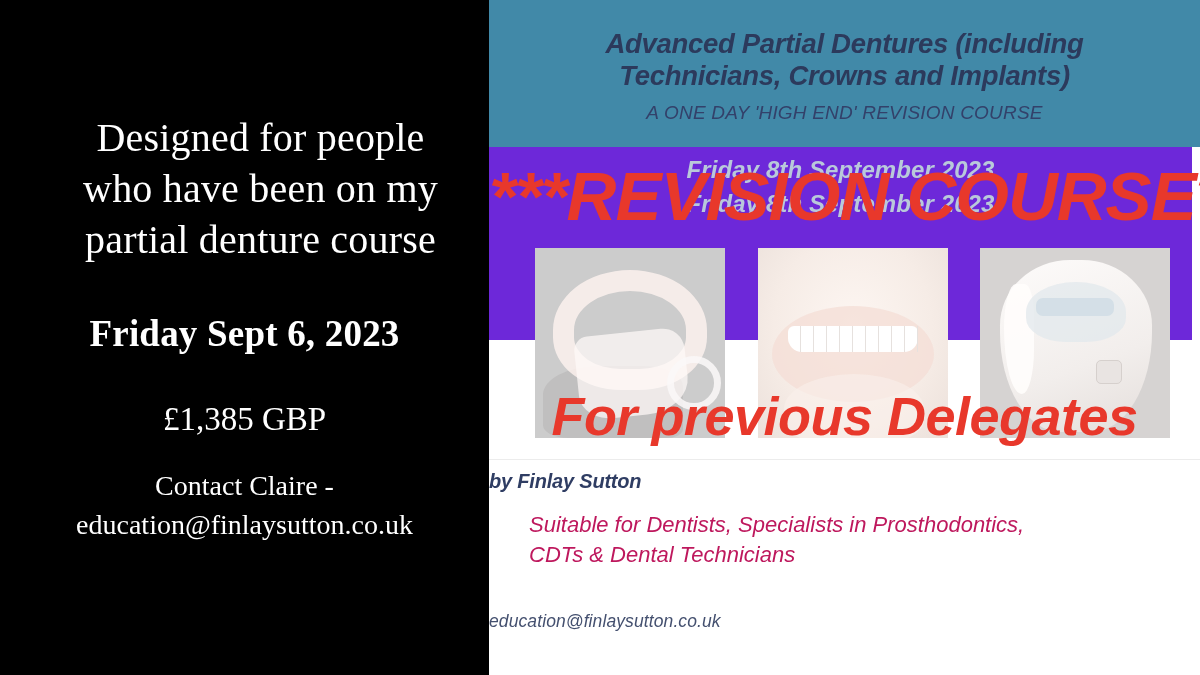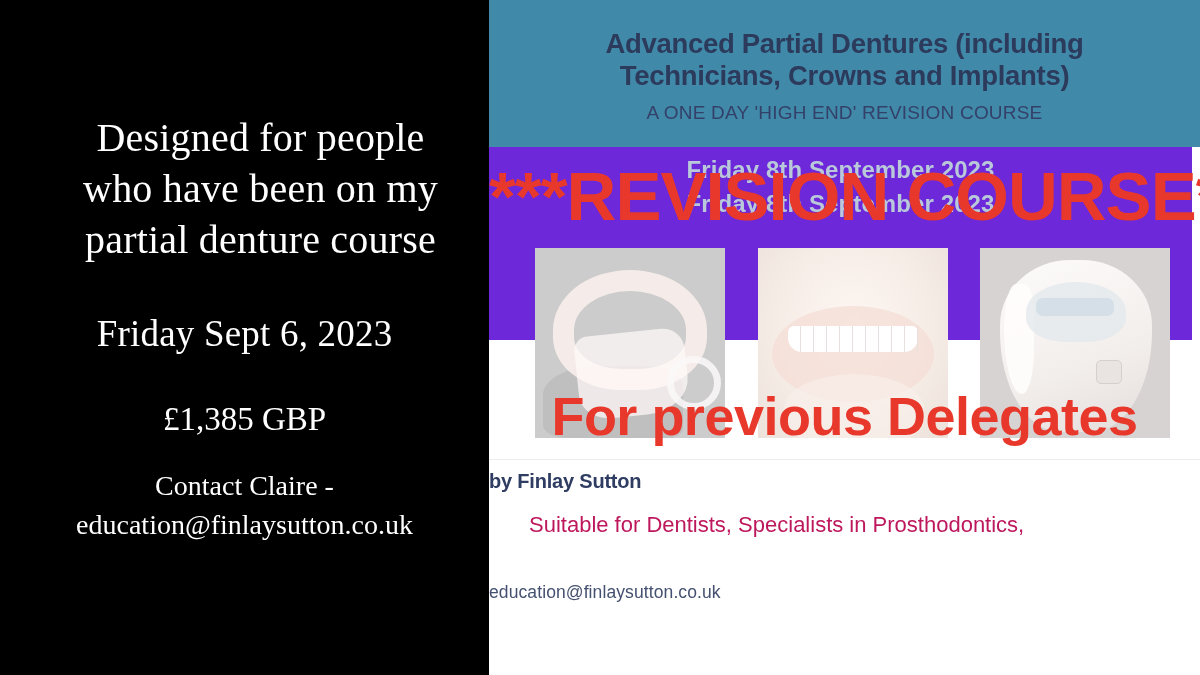--- a/index.html
+++ b/index.html
@@ -38,21 +38,21 @@
     font-size: 40px;
     line-height: 1.28;
     letter-spacing: 0.2px;
     padding: 0 36px;
     font-weight: 400;
     margin-left: 32px;
   }
   .date-line {
     margin-top: 46px;
     font-size: 37px;
-    font-weight: 400;
+    font-weight: 700;
     letter-spacing: 0.2px;
   }
   .price-line {
     margin-top: 46px;
     font-size: 33px;
     font-weight: 400;
   }
   .contact-block {
     margin-top: 28px;
     font-size: 28px;
@@ -60,20 +60,21 @@
     padding: 0 14px;
   }
 
   
   .flyer {
     position: absolute;
     left: 489px; top: 0;
     width: 711px;
     height: 675px;
     background: #ffffff;
+    font-style: italic;
   }
   .flyer-header {
     position: absolute;
     left: 0; top: 0;
     width: 100%;
     height: 147px;
     background: #4189a8;
     color: #2c3a5c;
     text-align: center;
     box-sizing: border-box;
@@ -373,18 +374,19 @@
     <div class="overlay-revision">***REVISION COURSE***</div>
 
     <div class="overlay-delegates">For previous Delegates</div>
 
     <div class="divider"></div>
 
     <div class="flyer-footer">
       <div class="by-line">by Finlay Sutton</div>
       <div class="suitable">
         <div>Suitable for Dentists, Specialists in Prosthodontics,</div>
+        <div>CDTs &amp; Dental Technicians</div>
       </div>
       <div class="flyer-email">education@finlaysutton.co.uk</div>
     </div>
 
   </div>
 </div>
 
 </body></html>

